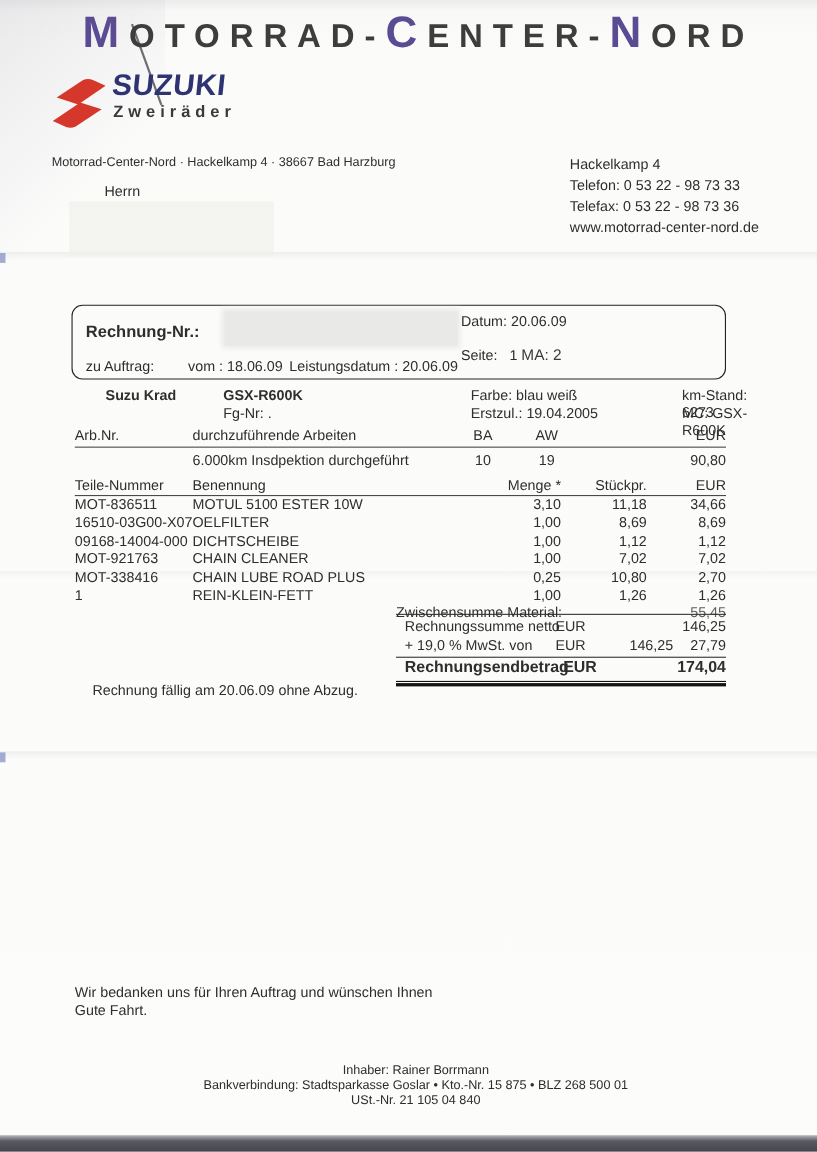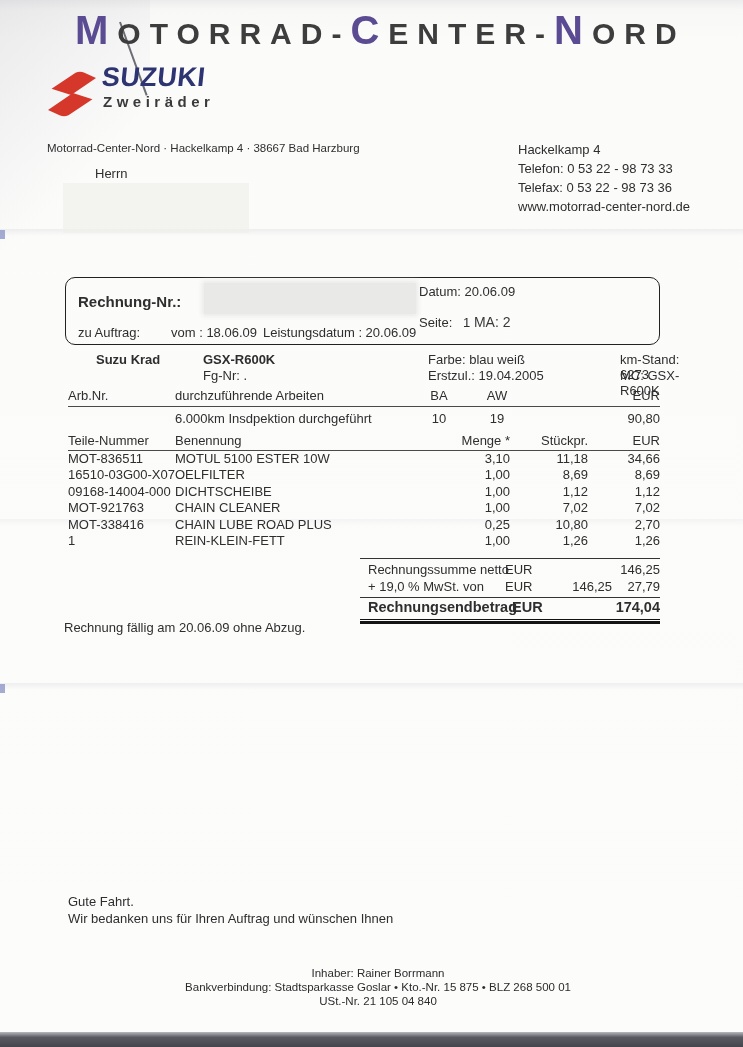--- a/index.html
+++ b/index.html
@@ -103,21 +103,21 @@
   .t-row.t1 { top:6px; } .t-row.t2 { top:23px; }
   .t-label { position:absolute; left:8px; }
   .t-cur { position:absolute; left:145px; }
   .t-base { position:absolute; left:190px; width:62px; text-align:right; }
   .t-val { position:absolute; left:238px; width:62px; text-align:right; }
   .t-row.total { top:43px; height:21px; font-weight:bold; font-size:14.5px;
     border-bottom:1.5px solid #111; }
   .t-row.total .t-cur { left:152px; }
   .thick-rule { position:absolute; left:0; top:65px; width:300px; height:3px; background:#141414; }
 
-  .due-note { position:absolute; left:64px; top:620px; }
+  .due-note { position:absolute; left:84px; top:620px; }
   .thanks { position:absolute; left:68px; top:893px; line-height:17px; }
 
   .footer { position:absolute; left:0; top:966px; width:756px; text-align:center;
     font-size:11.5px; line-height:14px; color:#2c2c2c; }
 
   .scanner-bar { position:absolute; left:0; top:1032px; width:743px; height:15px;
     background:linear-gradient(180deg, #b8b9bf 0%, #5a5a63 35%, #45454d 100%); }
 </style>
 </head>
 <body>
@@ -246,20 +246,24 @@
       <span class="c-unit">10,80</span>
       <span class="c-eur">2,70</span>
     </div>
     <div class="row">
       <span class="c-num">1</span>
       <span class="c-name">REIN-KLEIN-FETT</span>
       <span class="c-qty">1,00</span>
       <span class="c-unit">1,26</span>
       <span class="c-eur">1,26</span>
     </div>
+    <div class="subtotal">
+      <span class="sub-label">Zwischensumme Material:</span>
+      <span class="sub-val">55,45</span>
+    </div>
   </div>
 
   <div class="totals">
     <div class="rule r1"></div>
     <div class="t-row t1">
       <span class="t-label">Rechnungssumme netto</span>
       <span class="t-cur">EUR</span>
       <span class="t-val">146,25</span>
     </div>
     <div class="t-row t2">
@@ -273,22 +277,22 @@
       <span class="t-label">Rechnungsendbetrag</span>
       <span class="t-cur">EUR</span>
       <span class="t-val">174,04</span>
     </div>
     <div class="thick-rule"></div>
   </div>
 
   <div class="due-note">Rechnung fällig am 20.06.09 ohne Abzug.</div>
 
   <div class="thanks">
+    <div>Wir bedanken uns für Ihren Auftrag und wünschen Ihnen</div>
     <div>Gute Fahrt.</div>
-    <div>Wir bedanken uns für Ihren Auftrag und wünschen Ihnen</div>
   </div>
 
   <div class="footer">
     <div>Inhaber: Rainer Borrmann</div>
     <div>Bankverbindung: Stadtsparkasse Goslar • Kto.-Nr. 15 875 • BLZ 268 500 01</div>
     <div>USt.-Nr. 21 105 04 840</div>
   </div>
 
   <div class="scanner-bar"></div>
 </div>

